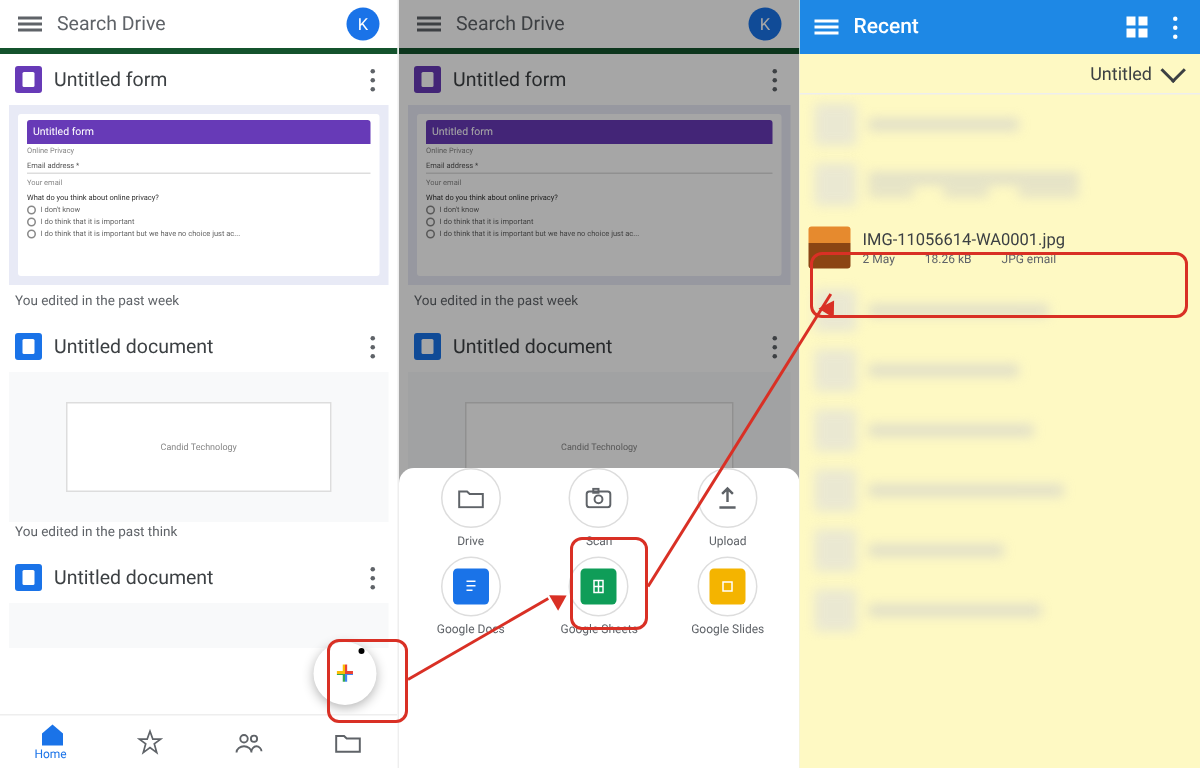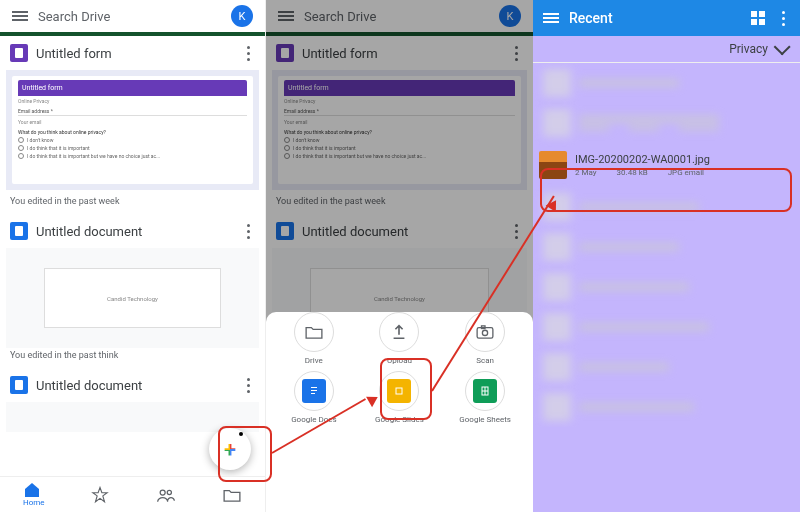--- a/index.html
+++ b/index.html
@@ -1,20 +1,20 @@
 <!DOCTYPE html>
 <html><head>
 <meta charset="utf-8">
 <style>
   * { box-sizing: border-box; margin: 0; padding: 0; font-family: -apple-system, Roboto, Arial, sans-serif; }
   body { width: 800px; height: 512px; background: #fff; display: flex; position: relative; overflow: hidden; }
   .panel { height: 100%; position: relative; overflow: hidden; }
   .p1 { width: 266px; background: #fff; border-right: 1px solid #eee; }
   .p2 { width: 267px; position: relative; }
-  .p3 { width: 267px; background: #c4b5fd; }
+  .p3 { width: 267px; background: #fef9c3; }
 
   
   .topbar { height: 36px; display: flex; align-items: center; padding: 0 12px; gap: 10px; border-bottom: 4px solid #14532d; }
   .hamburger span, .hamburger::before, .hamburger::after { display:block; content:""; width:16px; height:2px; background:#5f6368; margin:2px 0; }
   .hamburger { cursor:pointer; }
   .search { flex:1; font-size:13px; color:#5f6368; }
   .avatar { width:22px; height:22px; border-radius:50%; background:#1a73e8; color:#fff; font-size:11px; display:flex; align-items:center; justify-content:center; }
 
   .item-head { display:flex; align-items:center; padding:8px 10px; gap:8px; }
   .doc-icon { width:18px; height:18px; display:flex; align-items:center; justify-content:center; border-radius:2px; }
@@ -36,21 +36,21 @@
   .thumb-form .topt::before { content:""; width:4px; height:4px; border:1px solid #888; border-radius:50%; }
 
   .substatus { font-size:9px; color:#5f6368; padding:2px 10px 8px; }
 
   .thumb-doc { margin:0 6px; height:100px; background:#f8f9fa; display:flex; align-items:center; justify-content:center; }
   .docsheet { width:70%; height:60%; background:#fff; border:1px solid #ddd; display:flex; align-items:center; justify-content:center; font-size:6px; color:#888; }
 
   .bottomnav { position:absolute; bottom:0; left:0; right:0; height:36px; border-top:1px solid #eee; display:flex; justify-content:space-around; align-items:center; background:#fff; }
   .navicon { width:20px; height:20px; display:flex; align-items:center; justify-content:center; }
   .navlabel { font-size:8px; color:#1a73e8; }
-  .navcol { display:flex; flex-direction:column; align-items:flex-start; }
+  .navcol { display:flex; flex-direction:column; align-items:flex-end; }
 
   .fab { position:absolute; bottom:42px; right:14px; width:42px; height:42px; border-radius:50%; background:#fff; box-shadow:0 2px 8px rgba(0,0,0,0.3); display:flex; align-items:center; justify-content:center; cursor:pointer; }
   .fab-plus { font-size:22px; font-weight:bold; background: conic-gradient(#ea4335 0 90deg, #4285f4 90deg 180deg, #34a853 180deg 270deg, #fbbc04 270deg 360deg); -webkit-background-clip: text; color: transparent; }
   .fab-dot { position:absolute; top:4px; right:8px; width:4px; height:4px; background:#000; border-radius:50%; }
 
   
   .dim { position:absolute; inset:0; background:rgba(0,0,0,0.35); }
   .sheet { position:absolute; bottom:0; left:0; right:0; height:200px; background:#fff; border-radius:10px 10px 0 0; }
   .sheet-title { text-align:center; font-size:13px; padding:12px 0; color:#3c4043; }
   .sheet-grid { display:grid; grid-template-columns:1fr 1fr 1fr; gap:6px; padding:0 8px; }
@@ -225,71 +225,71 @@
       <div class="sheet-item">
         <div class="sheet-circle">
             <svg width="18" height="14" viewBox="0 0 20 16">
               <path d="M1 3h6l2 2h10v10H1z" fill="none" stroke="#5f6368" stroke-width="1.5"></path>
             </svg>
           </div>
         <div class="sheet-label">Drive</div>
       </div>
       <div class="sheet-item">
         <div class="sheet-circle">
-            <svg width="18" height="18" viewBox="0 0 20 20">
-              <path d="M10 3v10M6 7l4-4 4 4M4 17h12" fill="none" stroke="#5f6368" stroke-width="1.8"></path>
-            </svg>
-          </div>
-        <div class="sheet-label">Upload</div>
-      </div>
-      <div class="sheet-item">
-        <div class="sheet-circle">
             <svg width="18" height="14" viewBox="0 0 20 16">
               <rect x="1" y="3" width="18" height="12" rx="2" fill="none" stroke="#5f6368" stroke-width="1.5"></rect>
               <circle cx="10" cy="9" r="3" fill="none" stroke="#5f6368" stroke-width="1.5"></circle>
               <rect x="6" y="1" width="4" height="3" fill="none" stroke="#5f6368" stroke-width="1.5"></rect>
             </svg>
           </div>
         <div class="sheet-label">Scan</div>
+      </div>
+      <div class="sheet-item">
+        <div class="sheet-circle">
+            <svg width="18" height="18" viewBox="0 0 20 20">
+              <path d="M10 3v10M6 7l4-4 4 4M4 17h12" fill="none" stroke="#5f6368" stroke-width="1.8"></path>
+            </svg>
+          </div>
+        <div class="sheet-label">Upload</div>
       </div>
       <div class="sheet-item">
         <div class="sheet-circle">
             <div class="app-square" style="background:#1a73e8">
               <svg width="10" height="12">
                 <rect width="10" height="12" fill="#fff" opacity="0"></rect>
                 <rect x="2" y="2" width="6" height="1" fill="#fff"></rect>
                 <rect x="2" y="5" width="6" height="1" fill="#fff"></rect>
                 <rect x="2" y="8" width="4" height="1" fill="#fff"></rect>
               </svg>
             </div>
           </div>
         <div class="sheet-label">Google Docs</div>
       </div>
       <div class="sheet-item">
         <div class="sheet-circle">
-            <div class="app-square" style="background:#f4b400">
-              <svg width="10" height="12">
-                <rect x="2" y="3" width="6" height="6" fill="none" stroke="#fff" stroke-width="1"></rect>
-              </svg>
-            </div>
-          </div>
-        <div class="sheet-label">Google Slides</div>
-      </div>
-      <div class="sheet-item">
-        <div class="sheet-circle">
             <div class="app-square" style="background:#0f9d58">
               <svg width="10" height="12">
                 <rect x="2" y="2" width="6" height="8" fill="none" stroke="#fff" stroke-width="1"></rect>
                 <line x1="5" y1="2" x2="5" y2="10" stroke="#fff"></line>
                 <line x1="2" y1="6" x2="8" y2="6" stroke="#fff"></line>
               </svg>
             </div>
           </div>
         <div class="sheet-label">Google Sheets</div>
       </div>
+      <div class="sheet-item">
+        <div class="sheet-circle">
+            <div class="app-square" style="background:#f4b400">
+              <svg width="10" height="12">
+                <rect x="2" y="3" width="6" height="6" fill="none" stroke="#fff" stroke-width="1"></rect>
+              </svg>
+            </div>
+          </div>
+        <div class="sheet-label">Google Slides</div>
+      </div>
     </div>
   </div>
 </div>
 
 <div class="panel p3">
   <div class="bluebar">
     <div class="hamburger" style="filter:brightness(3)">
         <span style="background:#fff"></span>
       </div>
     <div class="title">Recent</div>
@@ -299,21 +299,21 @@
         <rect x="1" y="9" width="6" height="6" fill="#fff"></rect>
         <rect x="9" y="9" width="6" height="6" fill="#fff"></rect>
       </svg>
     <div class="more-v">
         <span style="background:#fff"></span>
         <span style="background:#fff"></span>
         <span style="background:#fff"></span>
       </div>
   </div>
   <div class="sortbar">
-    <span>Privacy</span>
+    <span>Untitled</span>
     <div class="chev-down"></div>
   </div>
   <div class="filelist">
     <div class="filerow blur">
         <div class="fthumb"></div>
         <div class="finfo">
           <div class="fname" style="width:100px;height:8px;background:#ccc"></div>
         </div>
       </div>
     <div class="filerow blur">
@@ -324,24 +324,24 @@
             <span style="width:30px;height:6px;background:#ccc"></span>
             <span style="width:30px;height:6px;background:#ccc"></span>
             <span style="width:40px;height:6px;background:#ccc"></span>
           </div>
         </div>
       </div>
 
     <div class="highlight-row">
       <div class="fthumb img"></div>
       <div class="finfo">
-        <div class="fname">IMG-20200202-WA0001.jpg</div>
+        <div class="fname">IMG-11056614-WA0001.jpg</div>
         <div class="fmeta">
           <span>2 May</span>
-          <span>30.48 kB</span>
+          <span>18.26 kB</span>
           <span>JPG email</span>
         </div>
       </div>
     </div>
 
     <div class="filerow blur">
         <div class="fthumb"></div>
         <div class="finfo">
           <div class="fname" style="width:120px;height:8px;background:#ccc"></div>
         </div>

